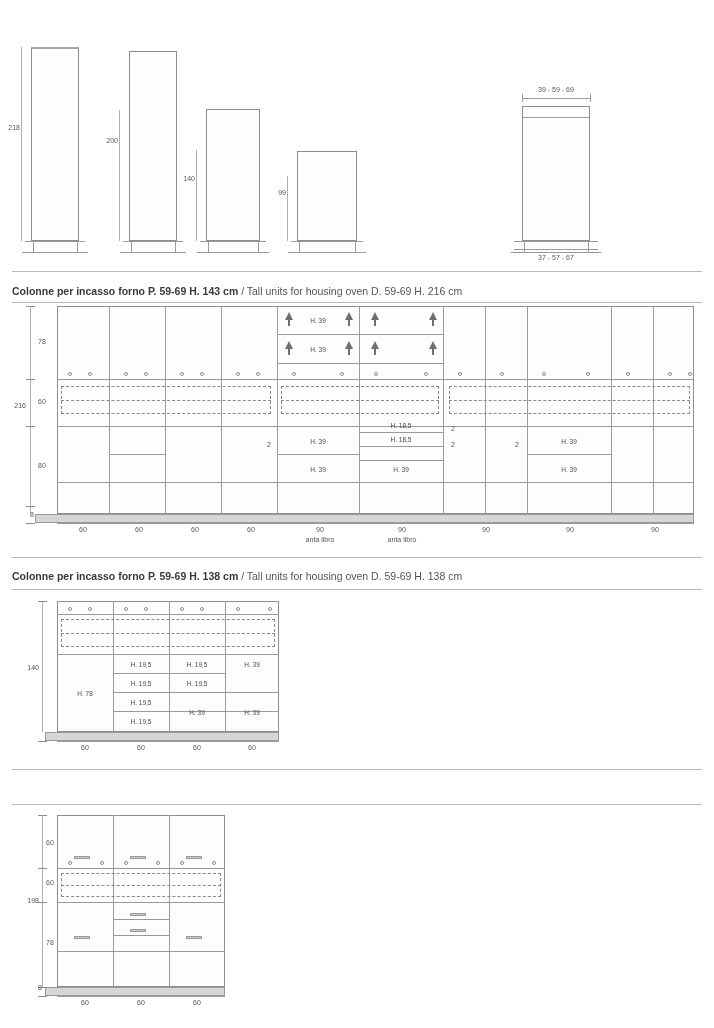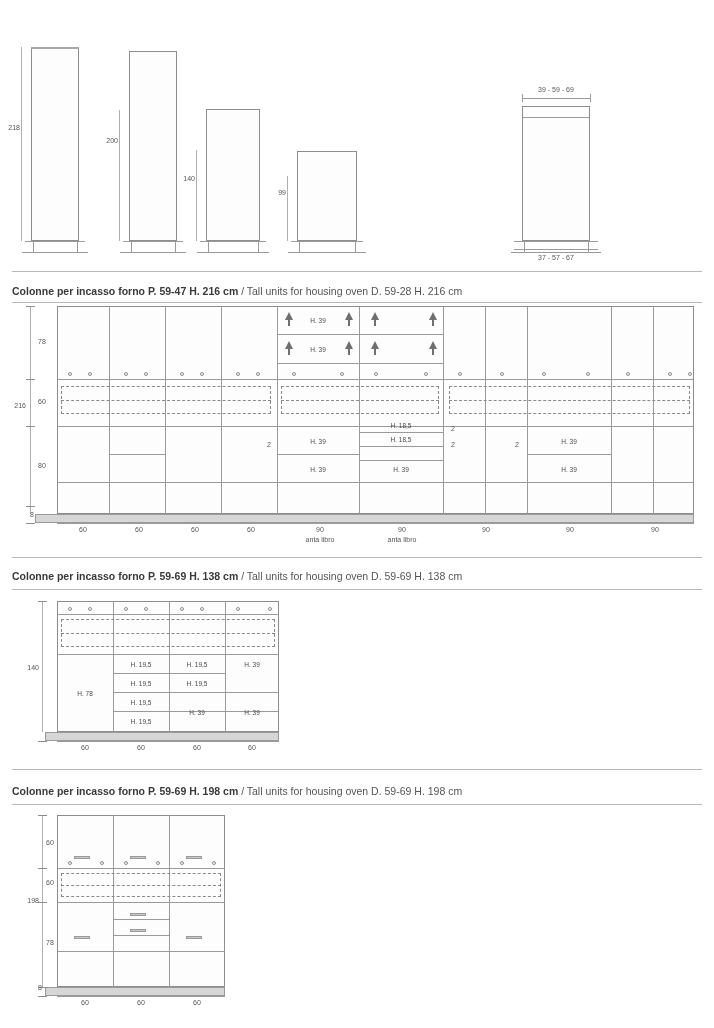--- a/index.html
+++ b/index.html
@@ -93,21 +93,21 @@
   <div class="vline" style="left:590px;top:94px;height:8px;"></div>
   <div class="lbl c" style="left:556px;top:86px;">39 - 59 - 69</div>
   <div class="hline" style="left:514px;top:249px;width:84px;"></div>
   <div class="lbl c" style="left:556px;top:254px;">37 - 57 - 67</div>
 
   <div class="rule" style="top:271px;"></div>
 </div>
 
 <div class="section" style="top:272px;height:288px;">
   <div class="sec-title" style="position:absolute;top:13px;">
-    <b>Colonne per incasso forno P. 59-47 H. 216 cm</b><span class="it"> / Tall units for housing oven D. 59-28 H. 216 cm</span>
+    <b>Colonne per incasso forno P. 59-69 H. 143 cm</b><span class="it"> / Tall units for housing oven D. 59-69 H. 216 cm</span>
   </div>
   <div class="rule" style="top:30px;"></div>
 
   <div class="cab" style="left:57px;top:34px;width:637px;height:208px;"></div>
 
   <div class="vline" style="left:109px;top:34px;height:208px;"></div>
   <div class="vline" style="left:165px;top:34px;height:208px;"></div>
   <div class="vline" style="left:221px;top:34px;height:208px;"></div>
   <div class="vline" style="left:277px;top:34px;height:208px;"></div>
   <div class="vline" style="left:359px;top:34px;height:208px;"></div>
@@ -273,23 +273,20 @@
   <div class="hline" style="left:57px;top:184px;width:222px;"></div>
   <div class="lbl c" style="left:85px;top:187px;">60</div>
   <div class="lbl c" style="left:141px;top:187px;">60</div>
   <div class="lbl c" style="left:197px;top:187px;">60</div>
   <div class="lbl c" style="left:252px;top:187px;">60</div>
 
   <div class="rule" style="top:212px;"></div>
 </div>
 
 <div class="section" style="top:769px;height:259px;">
-  <div class="sec-title" style="position:absolute;top:16px;">
-    <b>Colonne per incasso forno P. 59-69 H. 198 cm</b><span class="it"> / Tall units for housing oven D. 59-69 H. 198 cm</span>
-  </div>
   <div class="rule" style="top:35px;"></div>
 
   <div class="cab" style="left:57px;top:46px;width:168px;height:172px;"></div>
   <div class="vline" style="left:113px;top:46px;height:172px;"></div>
   <div class="vline" style="left:169px;top:46px;height:172px;"></div>
   <div class="hline" style="left:57px;top:99px;width:168px;"></div>
   <div class="hline" style="left:57px;top:133px;width:168px;"></div>
 
   <div class="dash-box" style="left:61px;top:104px;width:160px;height:24px;"></div>
   <div class="dash-h" style="left:61px;top:116px;width:160px;"></div>

